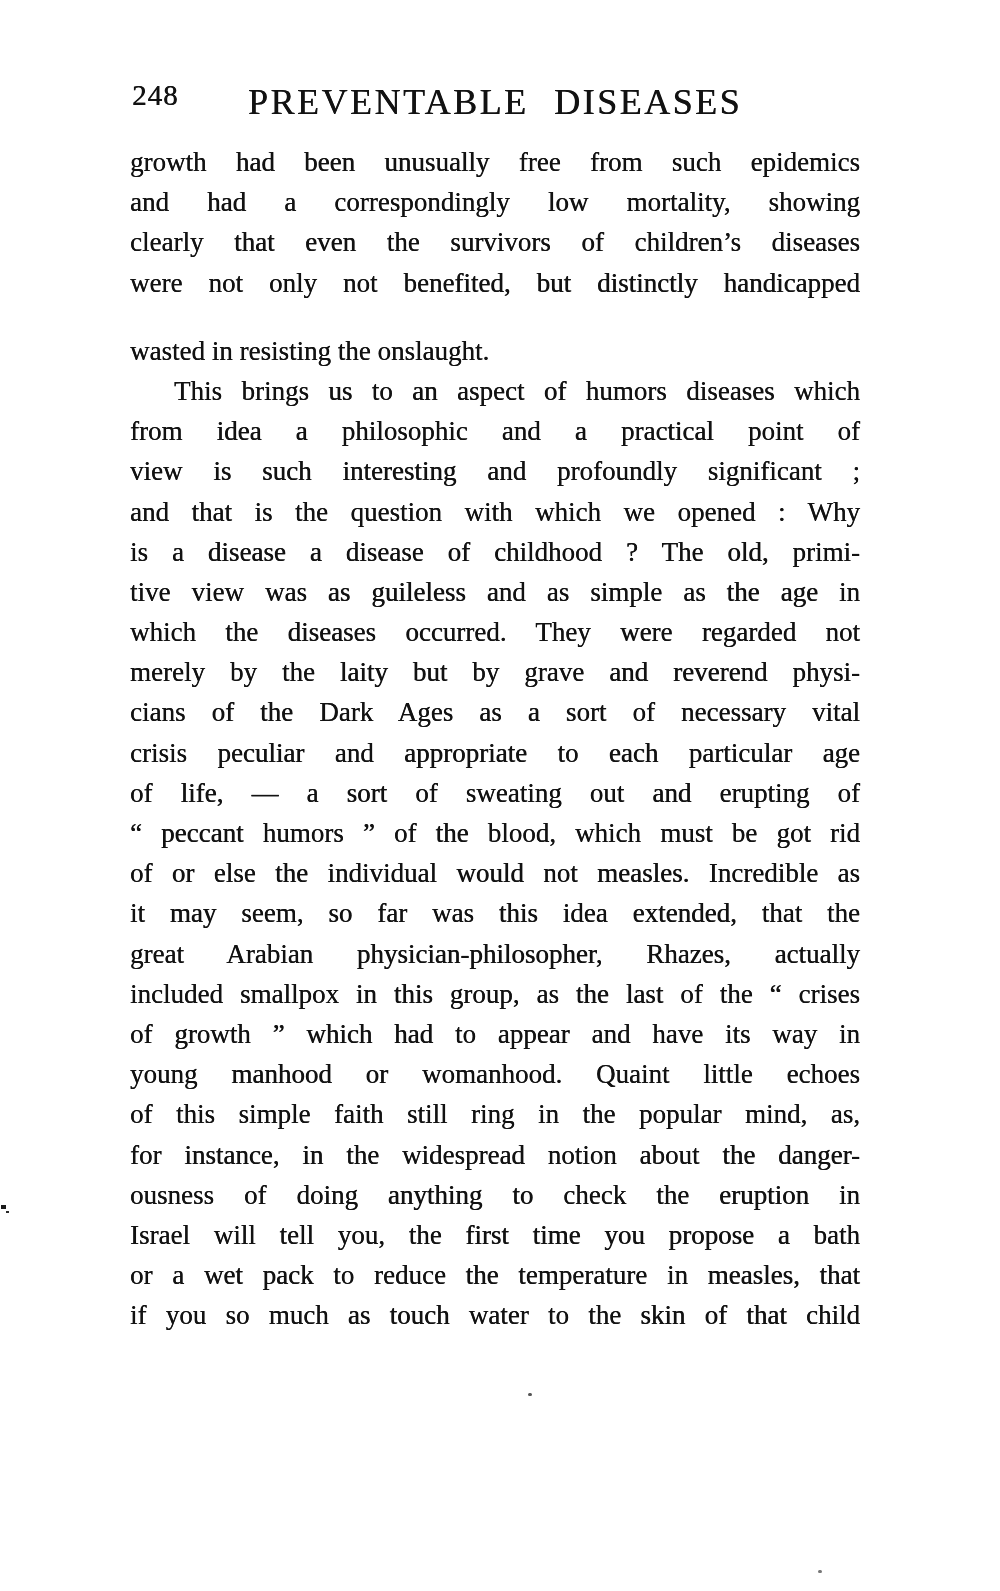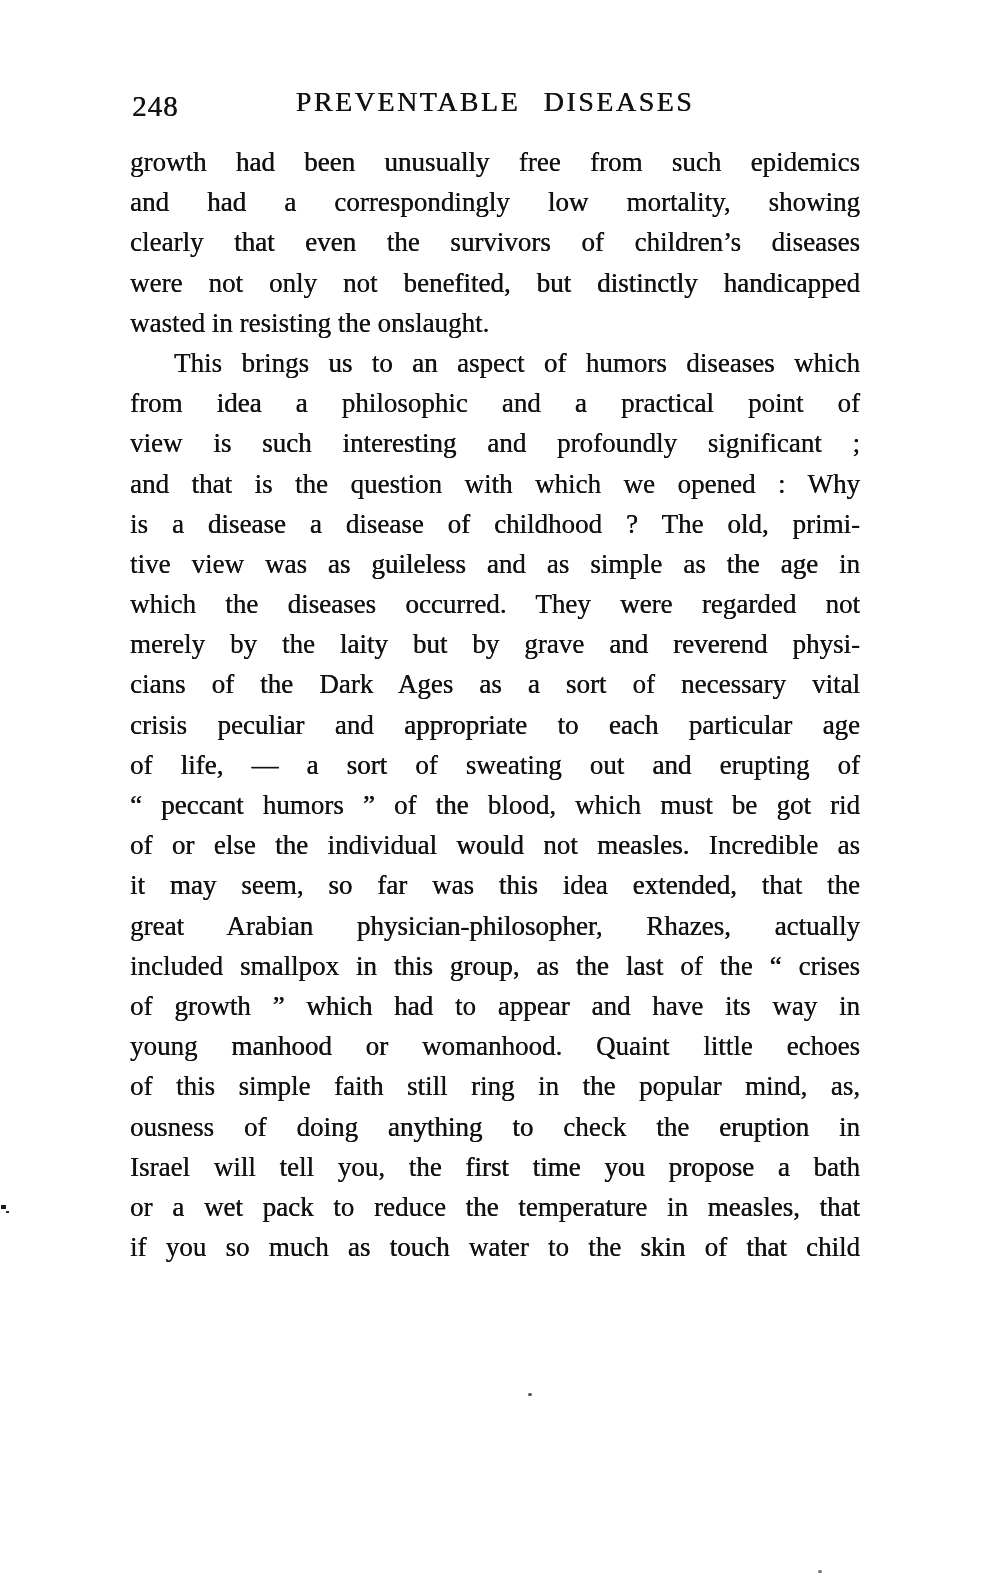--- a/index.html
+++ b/index.html
@@ -16,33 +16,33 @@
     overflow: hidden;
   }
   .page {
     position: absolute;
     inset: 0;
     background: var(--paper, #ffffff);
   }
   .folio {
     position: absolute;
     left: 132px;
-    top: 91px;
+    top: 80px;
     font-size: 29px;
     line-height: 30px;
     letter-spacing: 1px;
     text-shadow: 0.4px 0 0 currentColor;
   }
   .running-title {
     position: absolute;
     left: 130px;
     top: 87px;
     width: 730px;
     text-align: center;
-    font-size: 28px;
+    font-size: 36px;
     line-height: 30px;
     letter-spacing: 2.5px;
     word-spacing: 14px;
     text-shadow: 0.4px 0 0 currentColor;
   }
   .text-block {
     position: absolute;
     left: 130px;
     top: 142px;
     width: 730px;
@@ -55,20 +55,21 @@
     text-align: justify;
     text-align-last: justify;
     text-justify: inter-word;
     white-space: normal;
   }
   .l.indent {
     text-indent: 44px;
   }
   .l.end {
     text-align-last: left;
+    margin-top: 28px;
   }
   .speck {
     position: absolute;
     background: #1a1a1a;
   }
   .speck-left-edge {
     left: 1px;
     top: 1205px;
     width: 5px;
     height: 4px;
@@ -119,20 +120,21 @@
     <div class="l">crisis peculiar and appropriate to each  particular age</div>
     <div class="l">of life, — a sort of sweating out and erupting of</div>
     <div class="l">“ peccant humors ” of the blood, which must be got rid</div>
     <div class="l">of or else the individual would not measles.  Incredible as</div>
     <div class="l">it may seem, so far was this idea extended, that the</div>
     <div class="l">great Arabian physician-philosopher, Rhazes, actually</div>
     <div class="l">included smallpox in this group, as the last of the “ crises</div>
     <div class="l">of growth ” which had to appear and have its way in</div>
     <div class="l">young manhood or womanhood.  Quaint little echoes</div>
     <div class="l">of this simple faith still ring in the popular mind, as,</div>
+    <div class="l">for instance, in the widespread notion about the danger-</div>
     <div class="l">ousness of doing anything to check the eruption in</div>
     <div class="l">Israel will tell you, the first time you propose a bath</div>
     <div class="l">or a wet pack to reduce the temperature in measles, that</div>
     <div class="l">if you so much as touch water to the skin of that child</div>
   </div>
 
   <div class="speck speck-left-edge"></div>
   <div class="speck speck-below-text"></div>
   <div class="speck speck-bottom"></div>
 

